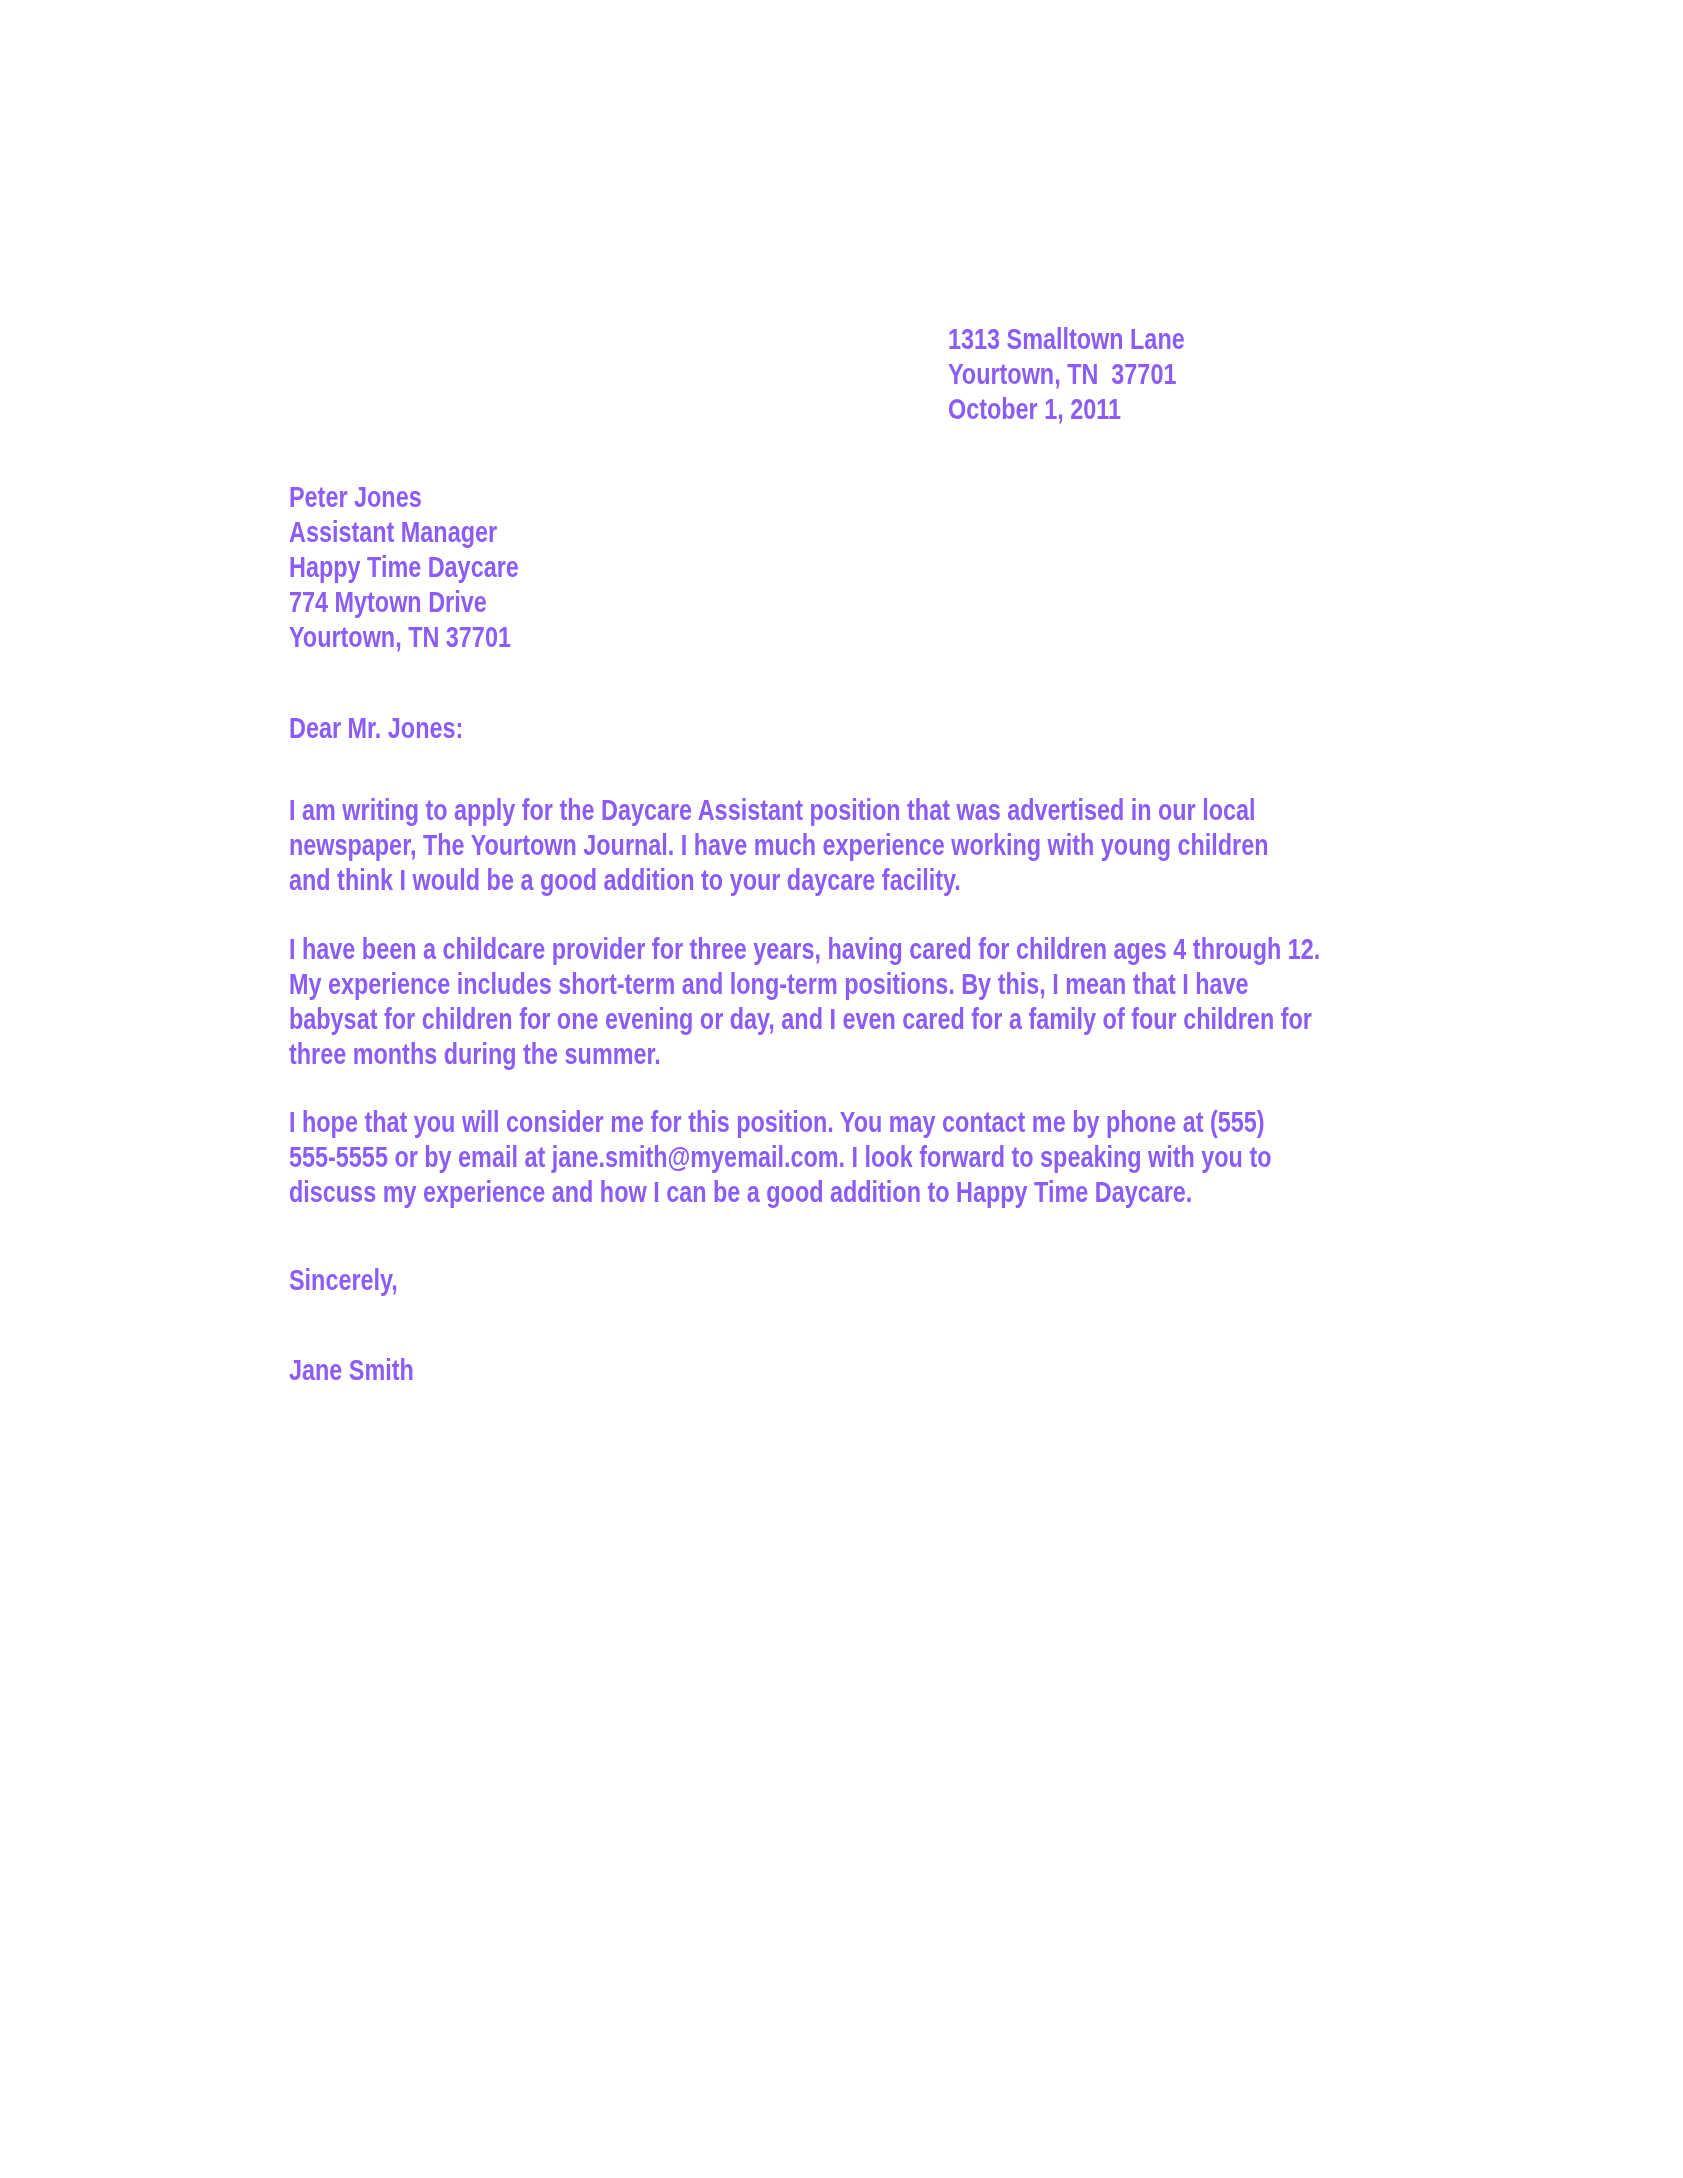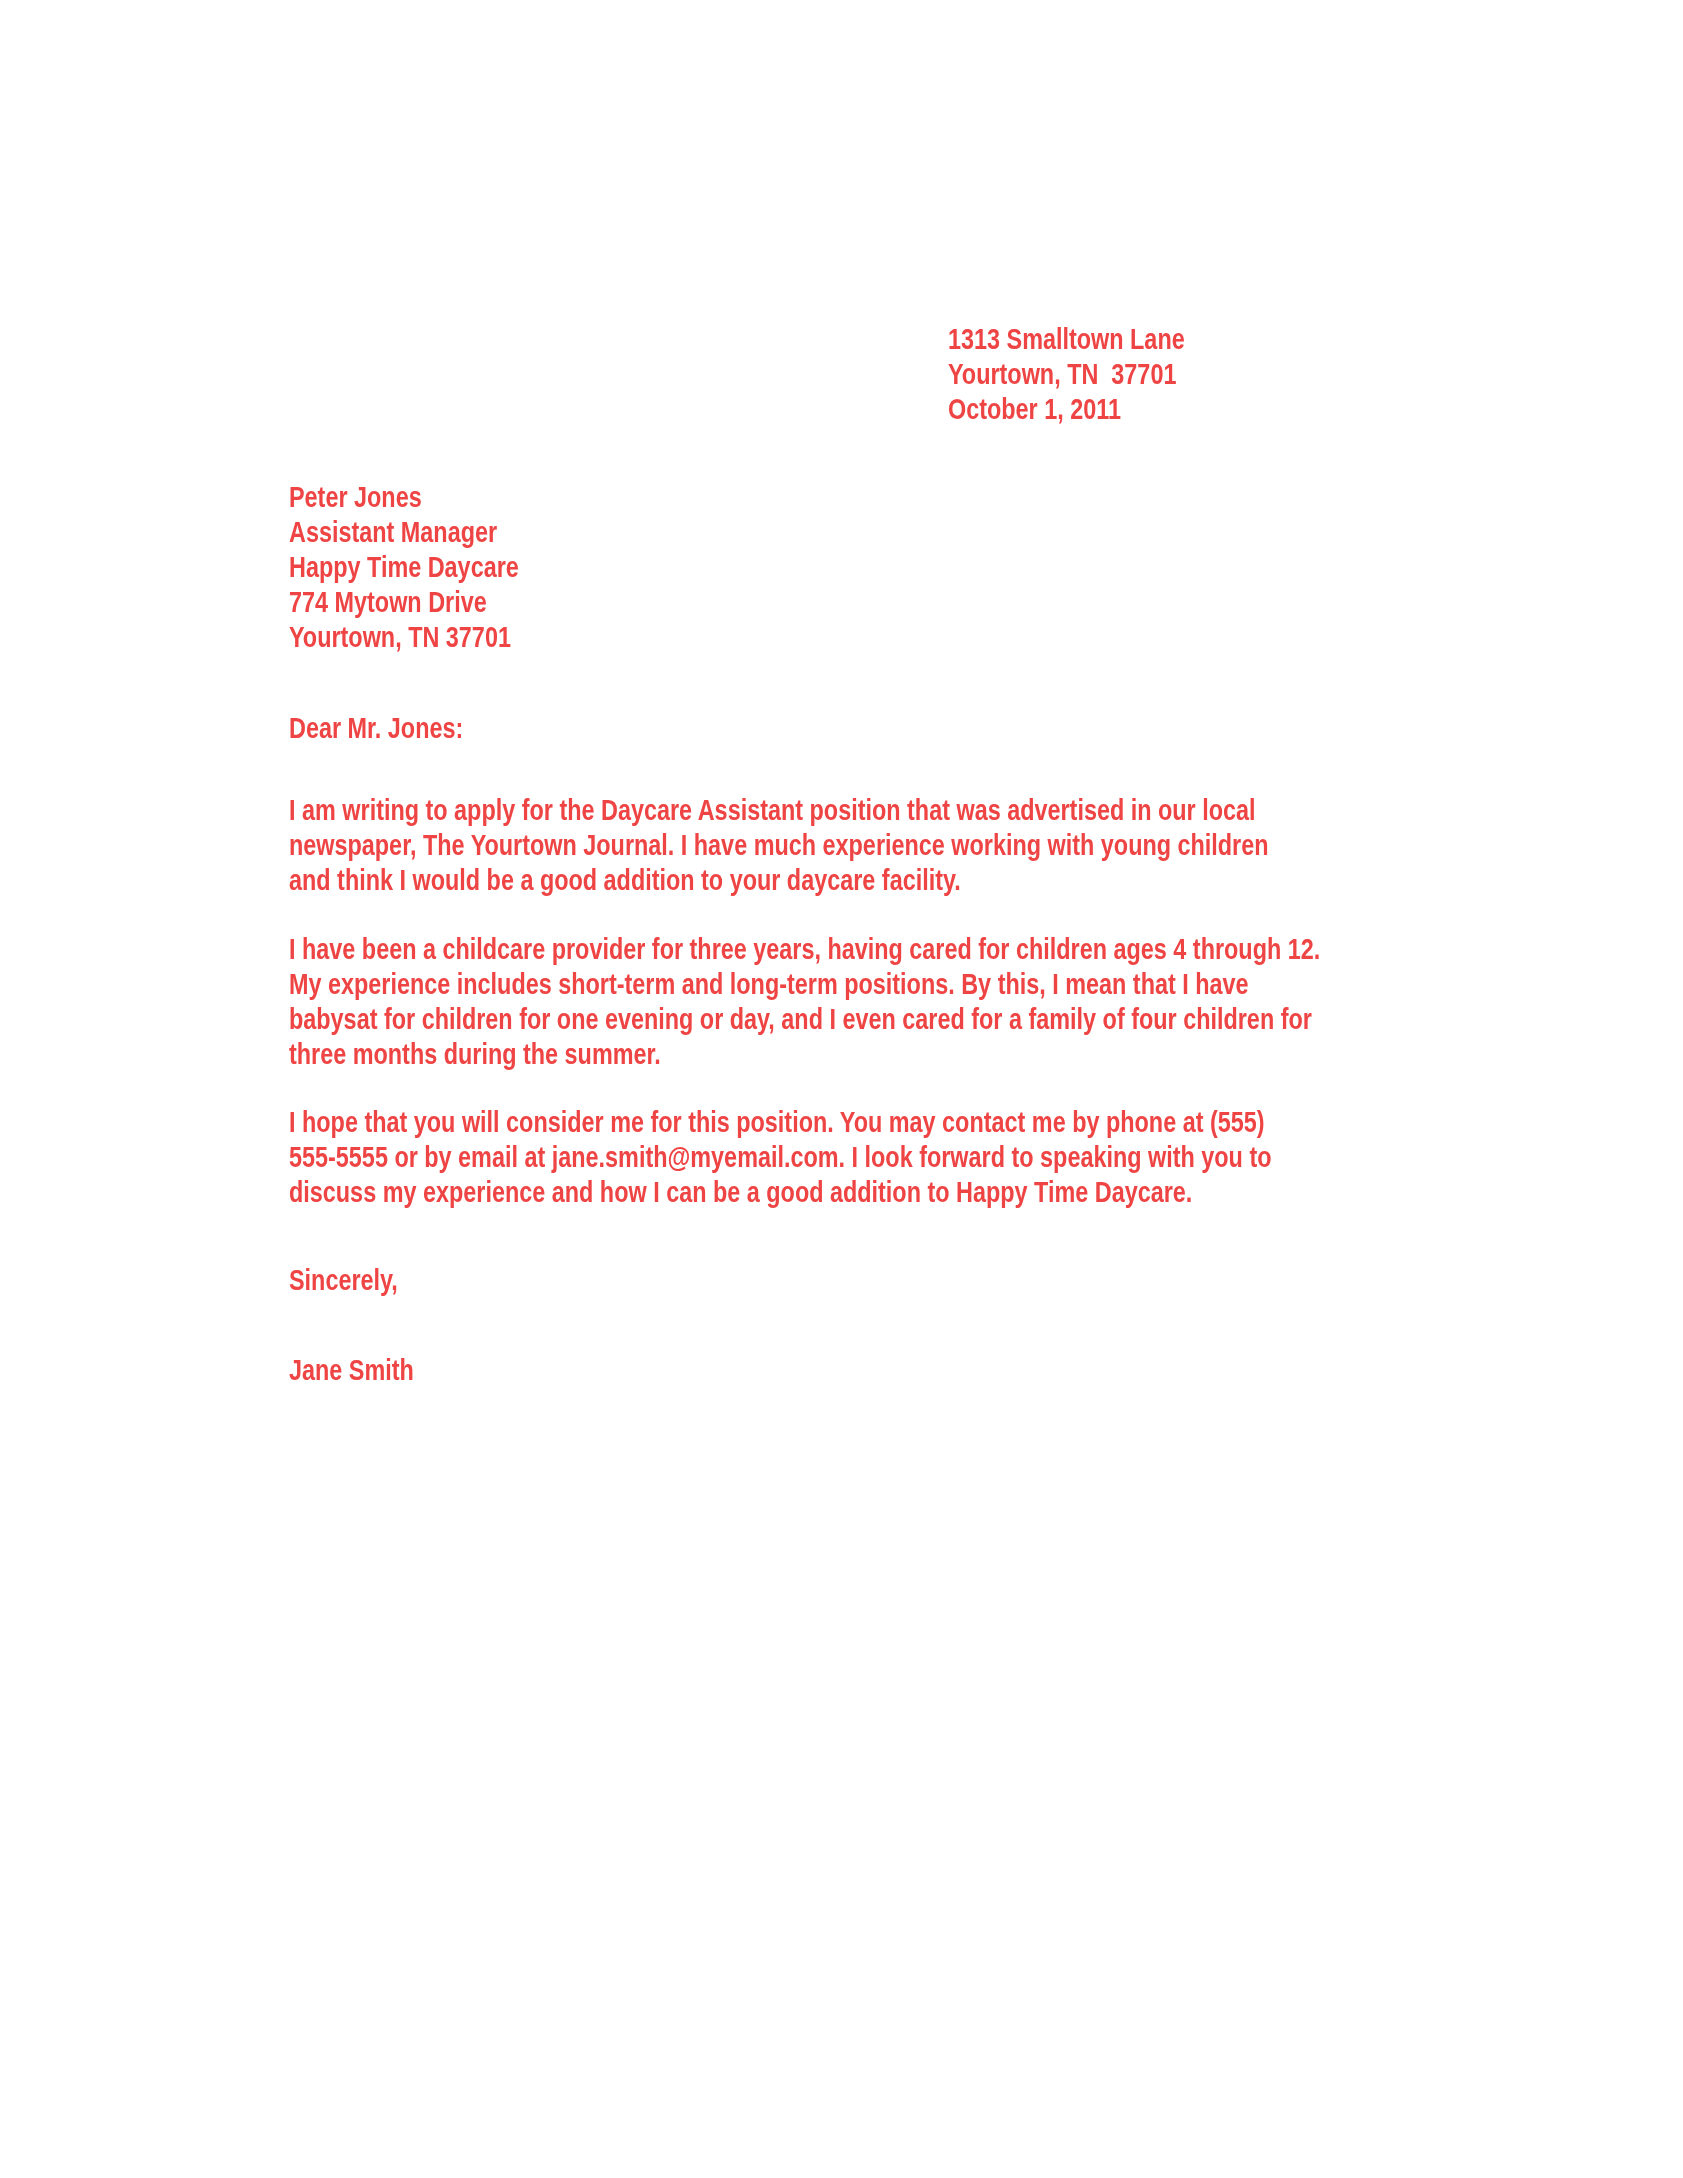--- a/index.html
+++ b/index.html
@@ -10,21 +10,21 @@
   .page {
     position: relative;
     width: 1683px;
     height: 2178px;
     background: #ffffff;
     overflow: hidden;
     font-family: "Liberation Sans", sans-serif;
     font-weight: 700;
     font-size: 30px;
     line-height: 35px;
-    color: #ef4444;
+    color: #8b5cf6;
   }
   
   .tb {
     position: absolute;
     white-space: pre-wrap;
     width: 1881px;
     transform: scaleX(0.78);
     transform-origin: 0 0;
   }
   .sender     { left: 948px; top: 321px; }

